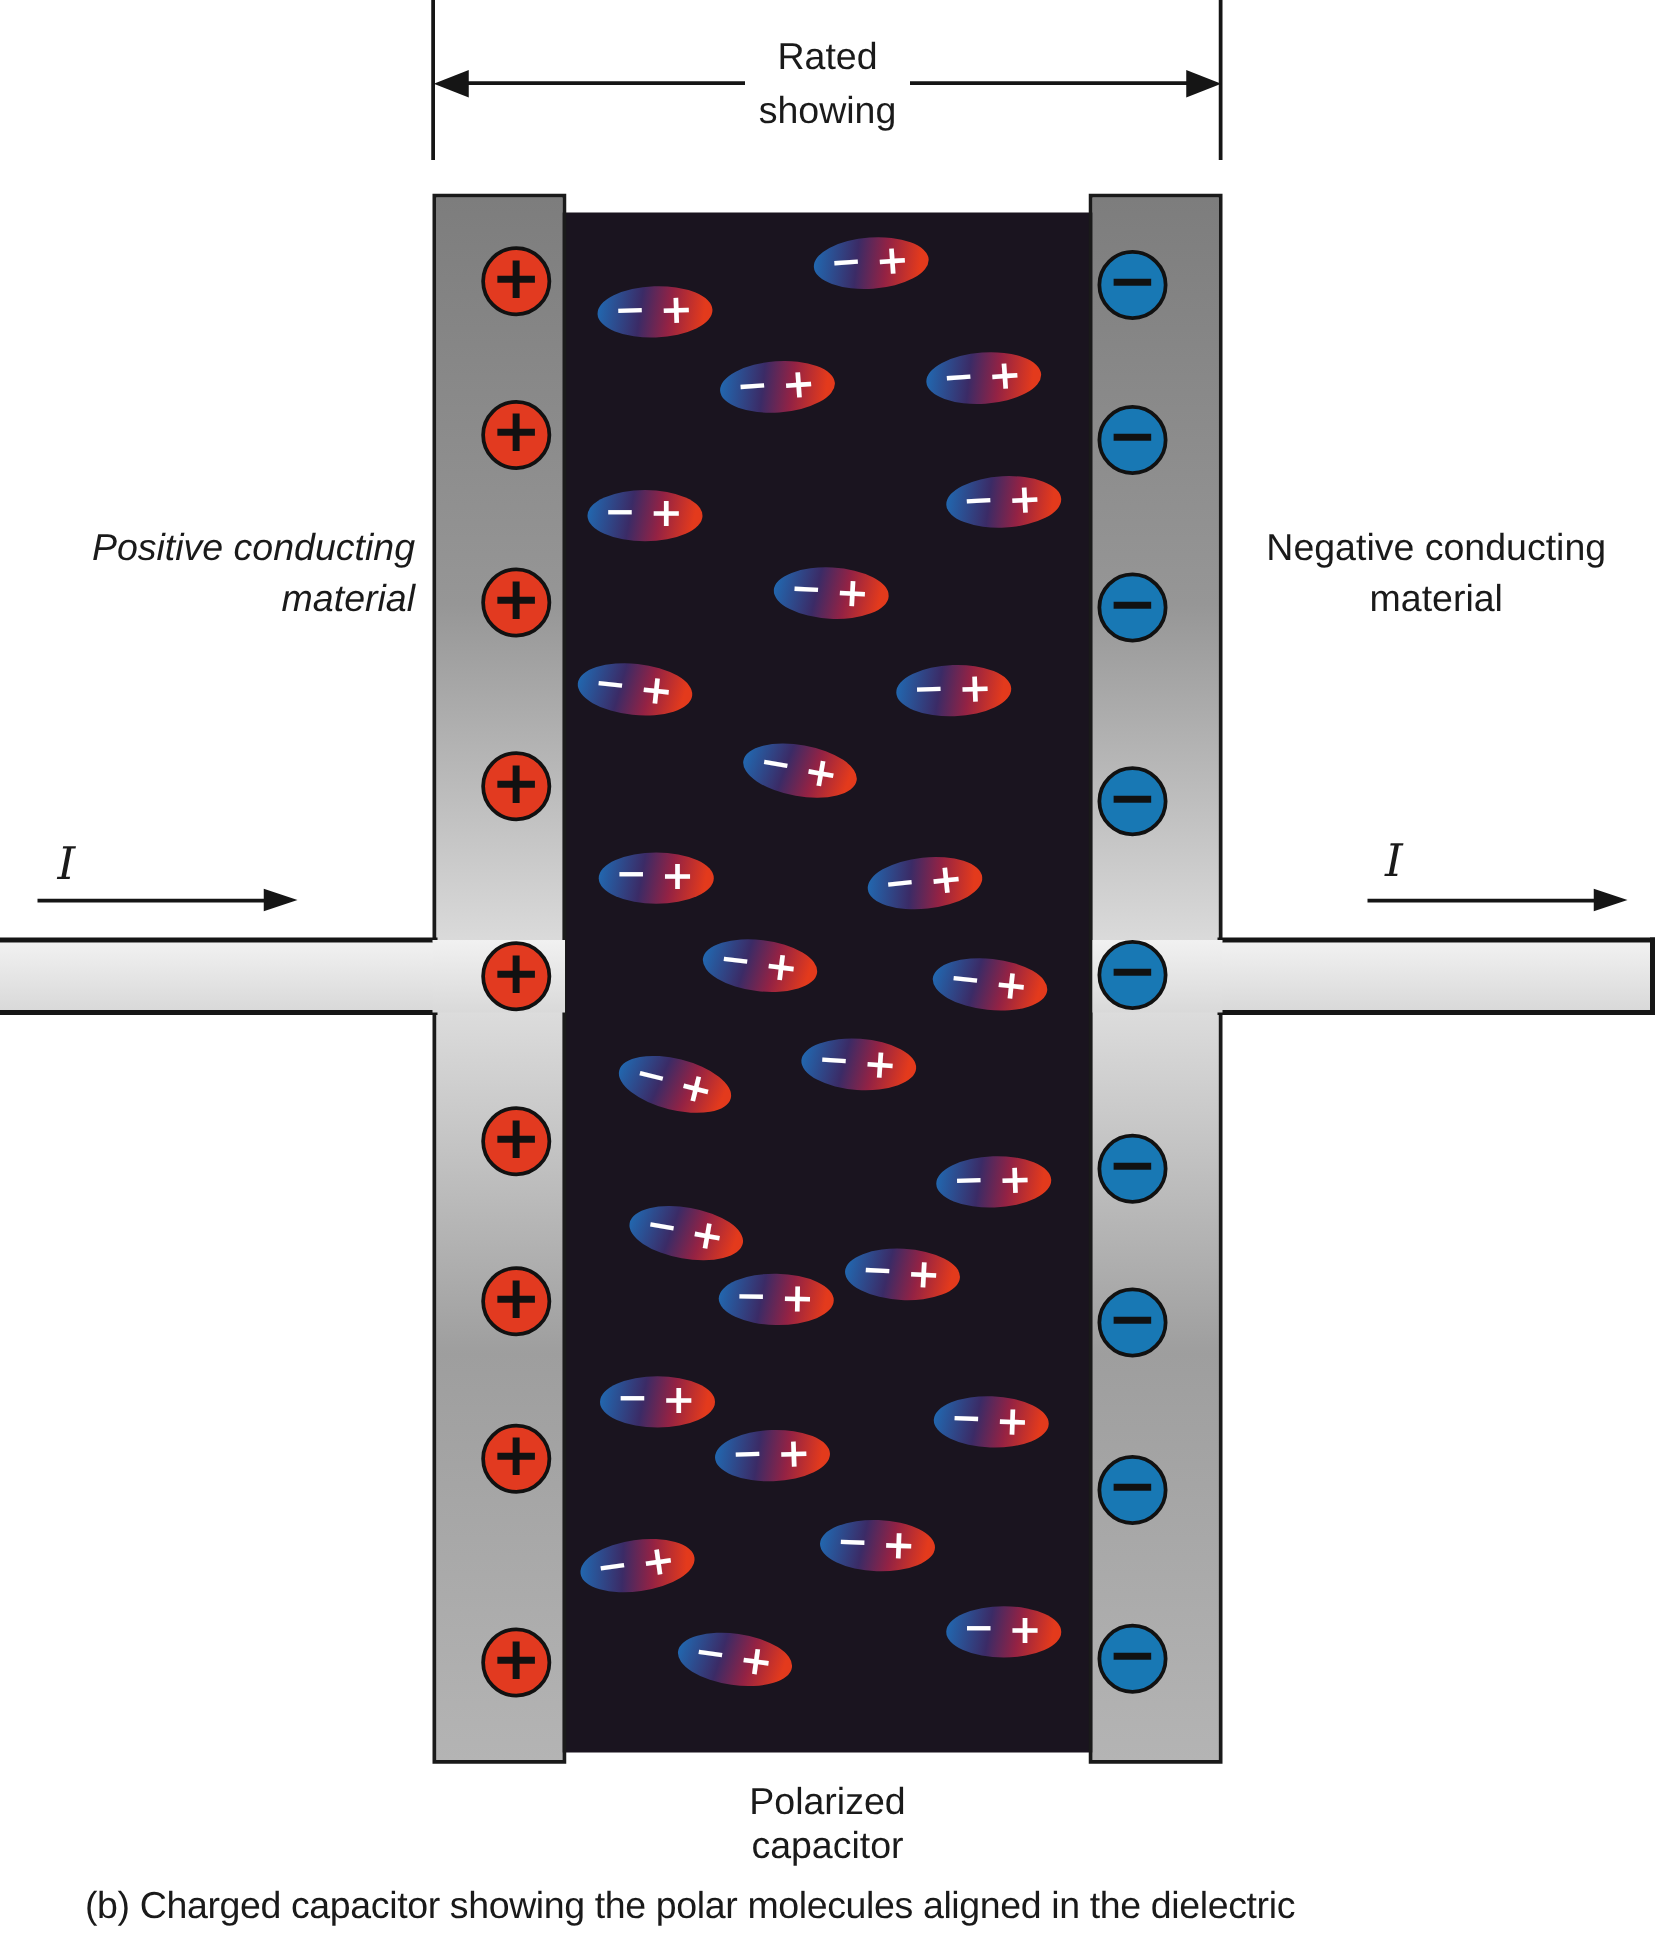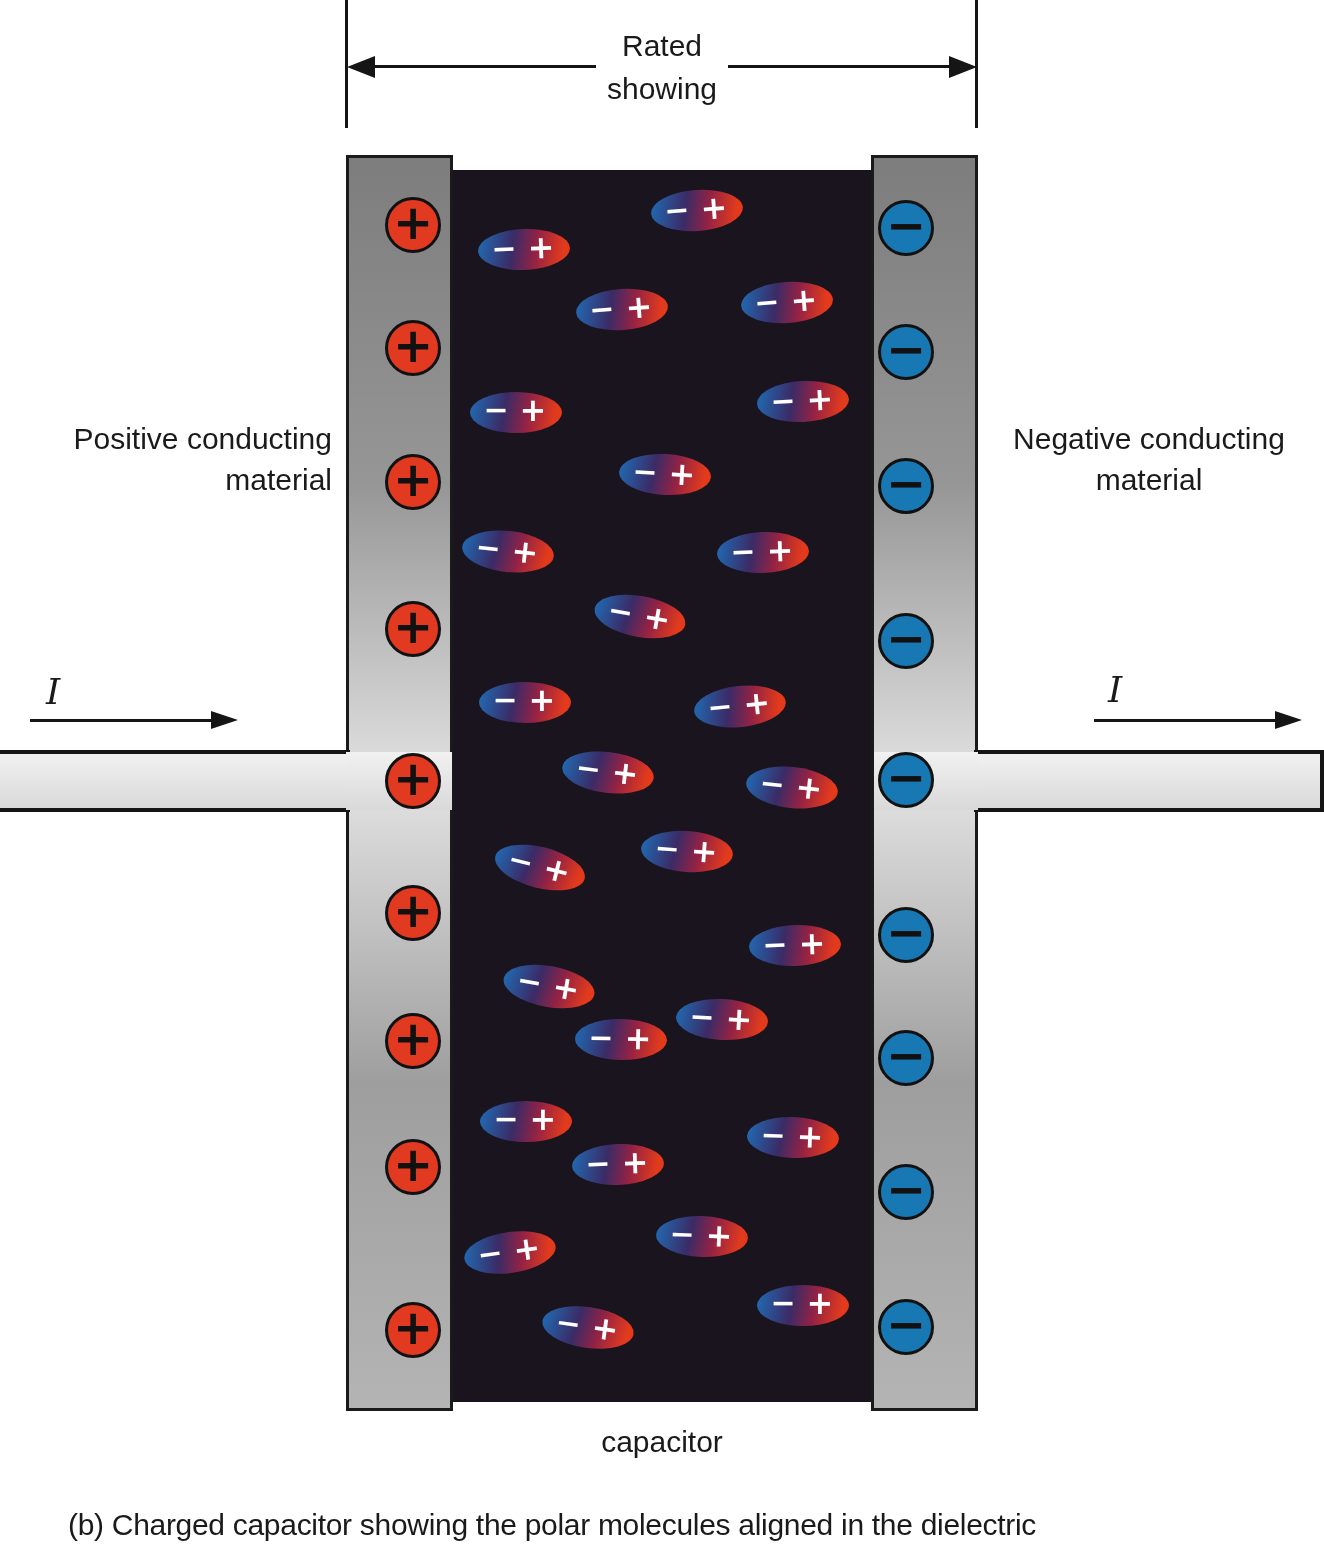--- a/index.html
+++ b/index.html
@@ -50,21 +50,21 @@
   .molecule{position:absolute;width:92px;height:41px;border-radius:50%;z-index:2;
             background:linear-gradient(100deg,var(--molecule-blue) 4%,var(--molecule-purple) 38%,var(--molecule-crimson) 62%,var(--molecule-red) 90%);}
   .molecule .m-minus,.molecule .m-plus{position:absolute;top:0;height:41px;width:26px;
             display:flex;align-items:center;justify-content:center;color:#fff;
             font-family:"DejaVu Sans",sans-serif;font-weight:700;line-height:1;}
   .molecule .m-minus{left:13px;font-size:30px;transform:translateY(-2px);}
   .molecule .m-plus{left:50px;font-size:32px;transform:translateY(-2px);}
 
   
   .mat-label{position:absolute;top:418px;font-size:30px;line-height:41px;z-index:6;}
-  .mat-label.pos{left:28px;width:304px;text-align:right;}
+  .mat-label.pos{left:28px;width:304px;text-align:right;font-style:italic;}
   .mat-label.neg{left:994px;width:310px;text-align:center;}
 
   
   .current-i{position:absolute;font-family:"DejaVu Serif",serif;font-style:italic;
              font-size:36px;line-height:1;z-index:6;}
   .current-i.left{left:46px;top:674px;}
   .current-i.right{left:1108px;top:672px;}
   .cur-line{position:absolute;top:719px;height:3px;background:#151515;z-index:6;}
   .cur-line.left{left:30px;width:184px;}
   .cur-line.right{left:1094px;width:184px;}
@@ -278,17 +278,18 @@
   </div>
 
   <div class="current-i left">I</div>
   <div class="cur-line left"></div>
   <div class="ah cur-left"></div>
   <div class="current-i right">I</div>
   <div class="cur-line right"></div>
   <div class="ah cur-right"></div>
 
   <div class="diel-label">
+    <div>Polarized</div>
     <div>capacitor</div>
   </div>
   <div class="caption">(b) Charged capacitor showing the polar molecules aligned in the dielectric</div>
 
 </div>
 
 </body></html>

